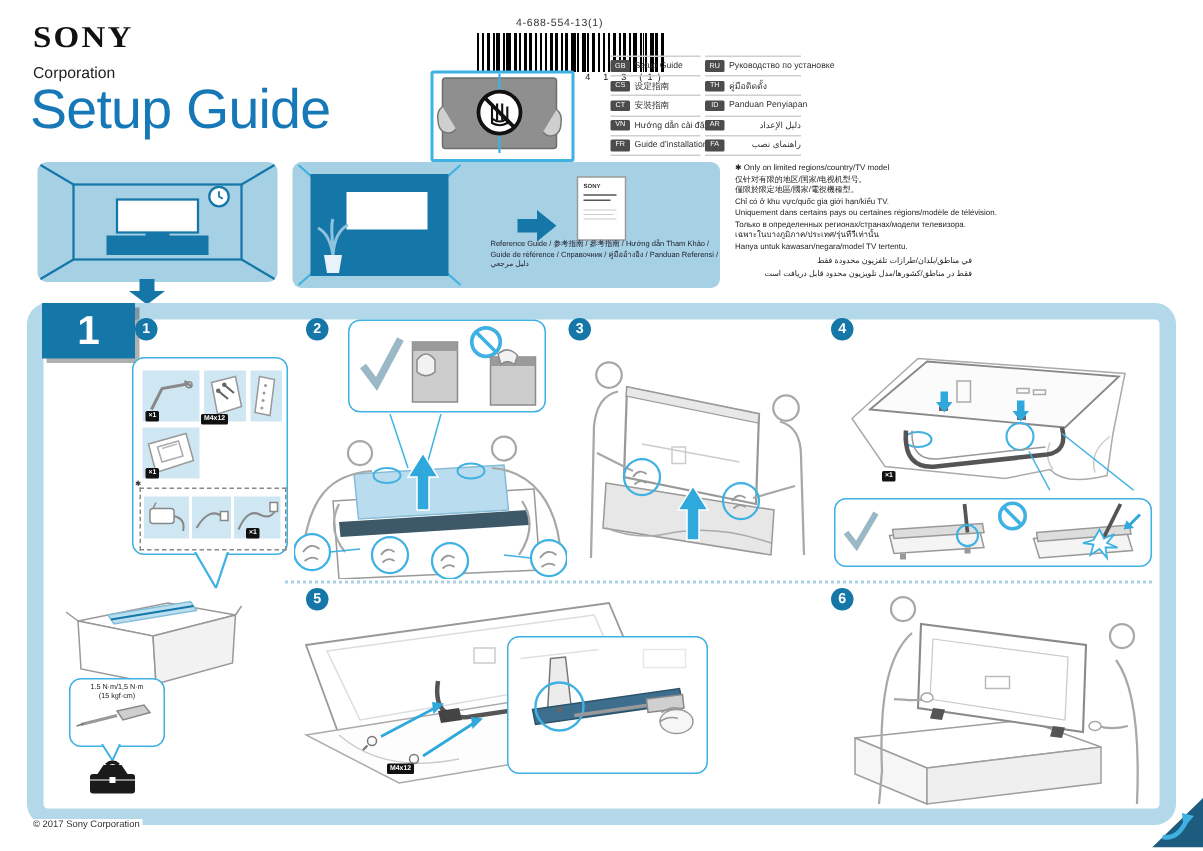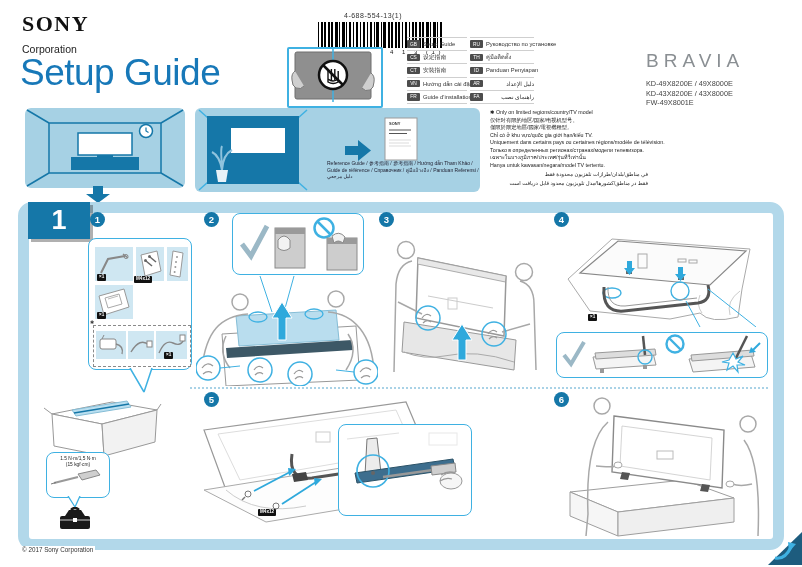--- a/index.html
+++ b/index.html
@@ -113,26 +113,20 @@
     <div class="lang-row">
         <span class="lang-code">AR</span>
         <span class="lang-label" style="direction:rtl;flex:1;text-align:right">دليل الإعداد</span>
       </div>
     <div class="lang-row">
         <span class="lang-code">FA</span>
         <span class="lang-label" style="direction:rtl;flex:1;text-align:right">راهنمای نصب</span>
       </div>
   </div>
 
-  <div class="abs bravia" style="left:646px;top:50px">BRAVIA</div>
-  <div class="abs models" style="left:646px;top:79px">
-    <div>KD-49X8200E / 49X8000E</div>
-    <div>KD-43X8200E / 43X8000E</div>
-    <div>FW-49X8001E</div>
-  </div>
 
   <div class="abs panel" style="left:25px;top:108px;width:160px;height:80px">
     <svg width="160" height="80" viewBox="0 0 160 80">
       <line x1="2" y1="2" x2="24" y2="15" stroke="#1577a8" stroke-width="1.5"></line>
       <line x1="158" y1="2" x2="136" y2="15" stroke="#1577a8" stroke-width="1.5"></line>
       <line x1="2" y1="78" x2="24" y2="65" stroke="#1577a8" stroke-width="1.5"></line>
       <line x1="158" y1="78" x2="136" y2="65" stroke="#1577a8" stroke-width="1.5"></line>
       <rect x="24" y="15" width="112" height="50" fill="none" stroke="#1577a8" stroke-width="1.5"></rect>
       <rect x="46" y="49" width="68" height="13" fill="#1577a8"></rect>
       <rect x="53" y="25" width="54" height="22" fill="#fff" stroke="#1577a8" stroke-width="1.5"></rect>

